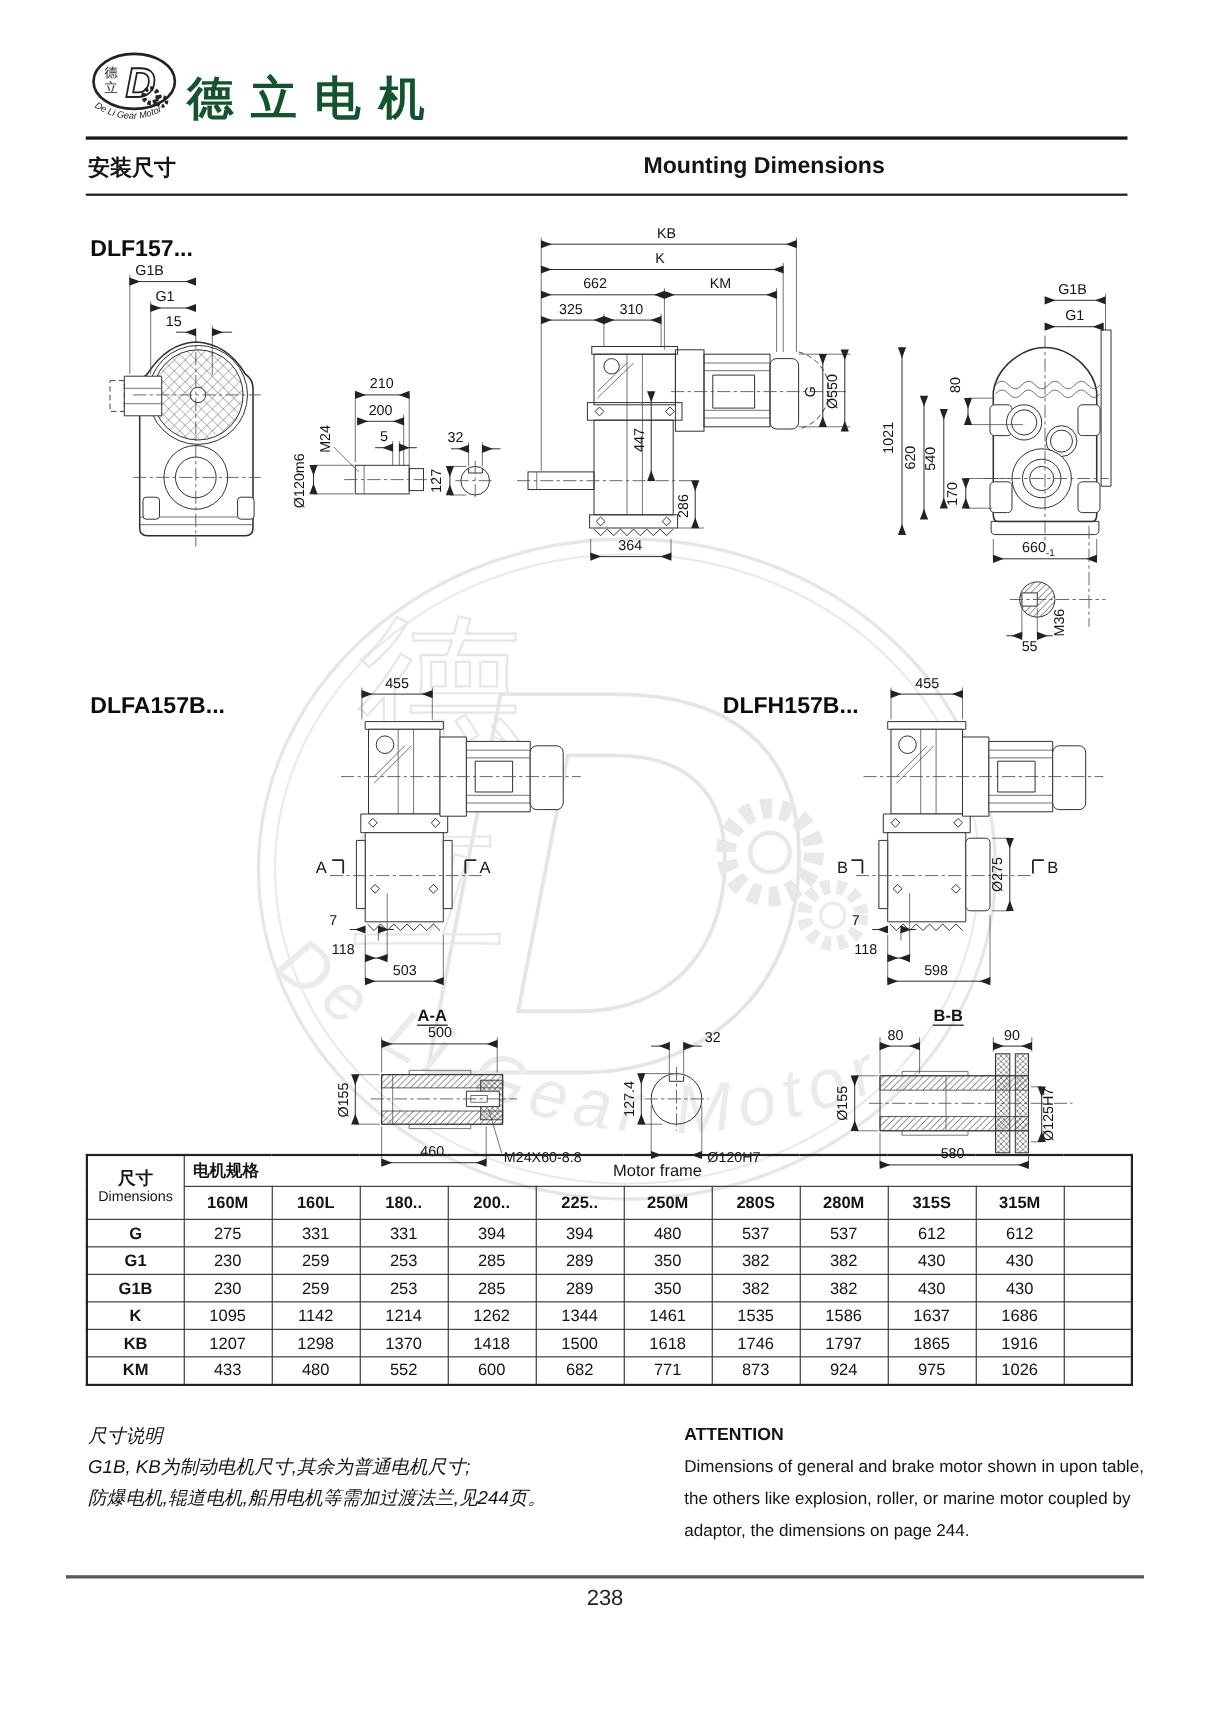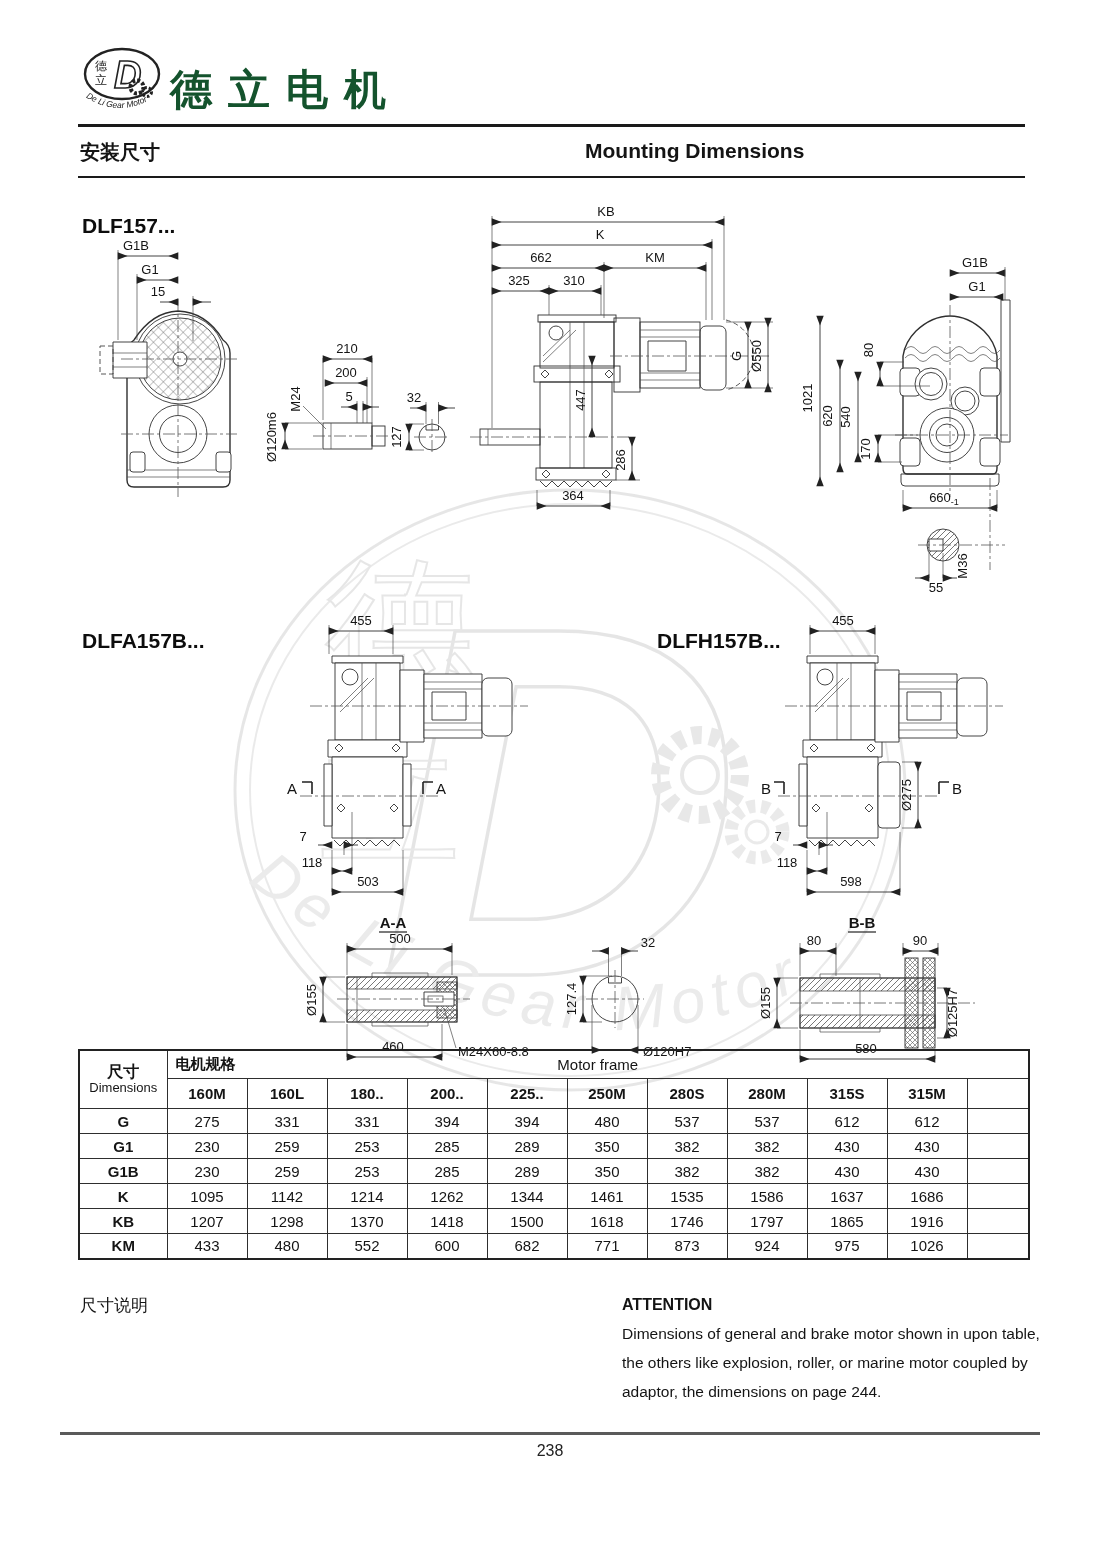--- a/index.html
+++ b/index.html
@@ -34,28 +34,28 @@
   tr.grp th{height:27px;}
   tr.cols th{height:29px;font-weight:bold;}
   tbody tr{height:25px;}
   tbody th{font-weight:bold;}
   th.corner{font-weight:bold;font-size:16px;line-height:1.15;}
   th.corner .sub{font-weight:normal;font-size:13px;}
   th.group{position:relative;font-weight:normal;}
   th.group .gcn{position:absolute;left:8px;top:4px;font-weight:bold;}
   th.group .gen{display:block;text-align:center;}
   
-  .notes-cn{left:80px;top:1297px;font-size:17px;}
+  .notes-cn{left:80px;top:1297px;font-size:17px;font-style:italic;}
   .notes-cn p{margin:0 0 11px 0;line-height:17px;}
   .notes-en{left:622px;top:1297px;font-size:15.5px;}
   .notes-en p{margin:0 0 13px 0;line-height:16px;}
   .notes-en .ttl{font-weight:bold;font-size:16px;}
   
   .frule{left:60px;top:1432px;width:980px;height:3px;background:#5a5a5a;}
-  .pageno{left:0;top:1442px;width:1100px;text-align:center;font-size:16px;color:#222;}
+  .pageno{left:0;top:1442px;width:1100px;text-align:center;font-size:20px;color:#222;}
 </style>
 </head>
 <body>
 
 <svg class="abs" style="left:78px;top:46px" width="95" height="76" viewBox="0 0 95 76">
   <ellipse cx="44" cy="28" rx="37" ry="25" fill="none" stroke="#222" stroke-width="2.4"></ellipse>
   <text x="17" y="24" font-size="12" fill="#222">德</text>
   <text x="17" y="38" font-size="12" fill="#222">立</text>
   <text x="36" y="42" font-size="38" font-weight="bold" font-style="italic" font-family="DejaVu Serif,serif" fill="none" stroke="#222" stroke-width="1.6">D</text>
   <circle cx="59" cy="41" r="6.5" fill="none" stroke="#222" stroke-width="4" stroke-dasharray="3 2"></circle>
@@ -614,20 +614,22 @@
         <td>924</td>
         <td>975</td>
         <td>1026</td>
         <td></td>
       </tr>
     </tbody>
 </table>
 
 <div class="abs notes-cn">
   <p>尺寸说明</p>
+  <p>G1B, KB为制动电机尺寸,其余为普通电机尺寸;</p>
+  <p>防爆电机,辊道电机,船用电机等需加过渡法兰,见244页。</p>
 </div>
 <div class="abs notes-en">
   <p class="ttl">ATTENTION</p>
   <p>Dimensions of general and brake motor shown in upon table,</p>
   <p>the others like explosion, roller, or marine motor coupled by</p>
   <p>adaptor, the dimensions on page 244.</p>
 </div>
 
 <div class="abs frule"></div>
 <div class="abs pageno">238</div>

